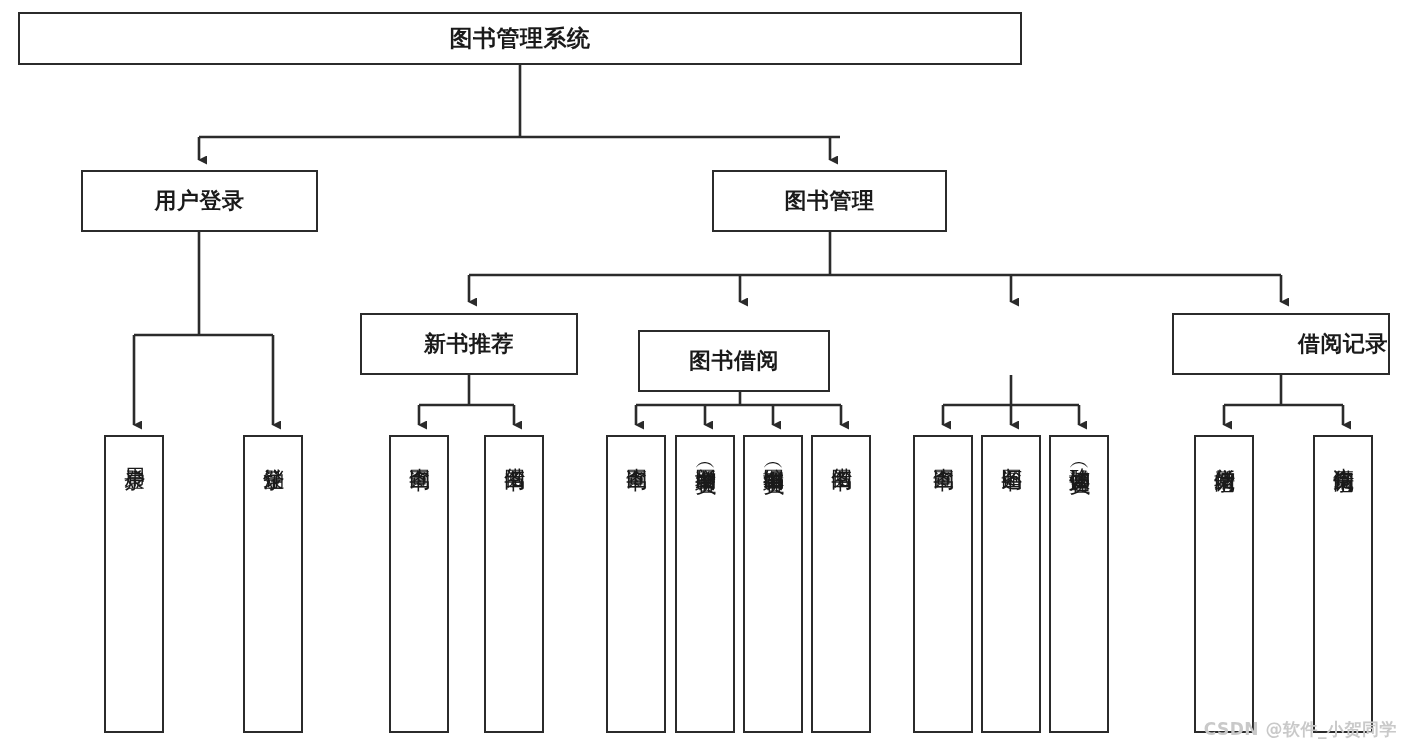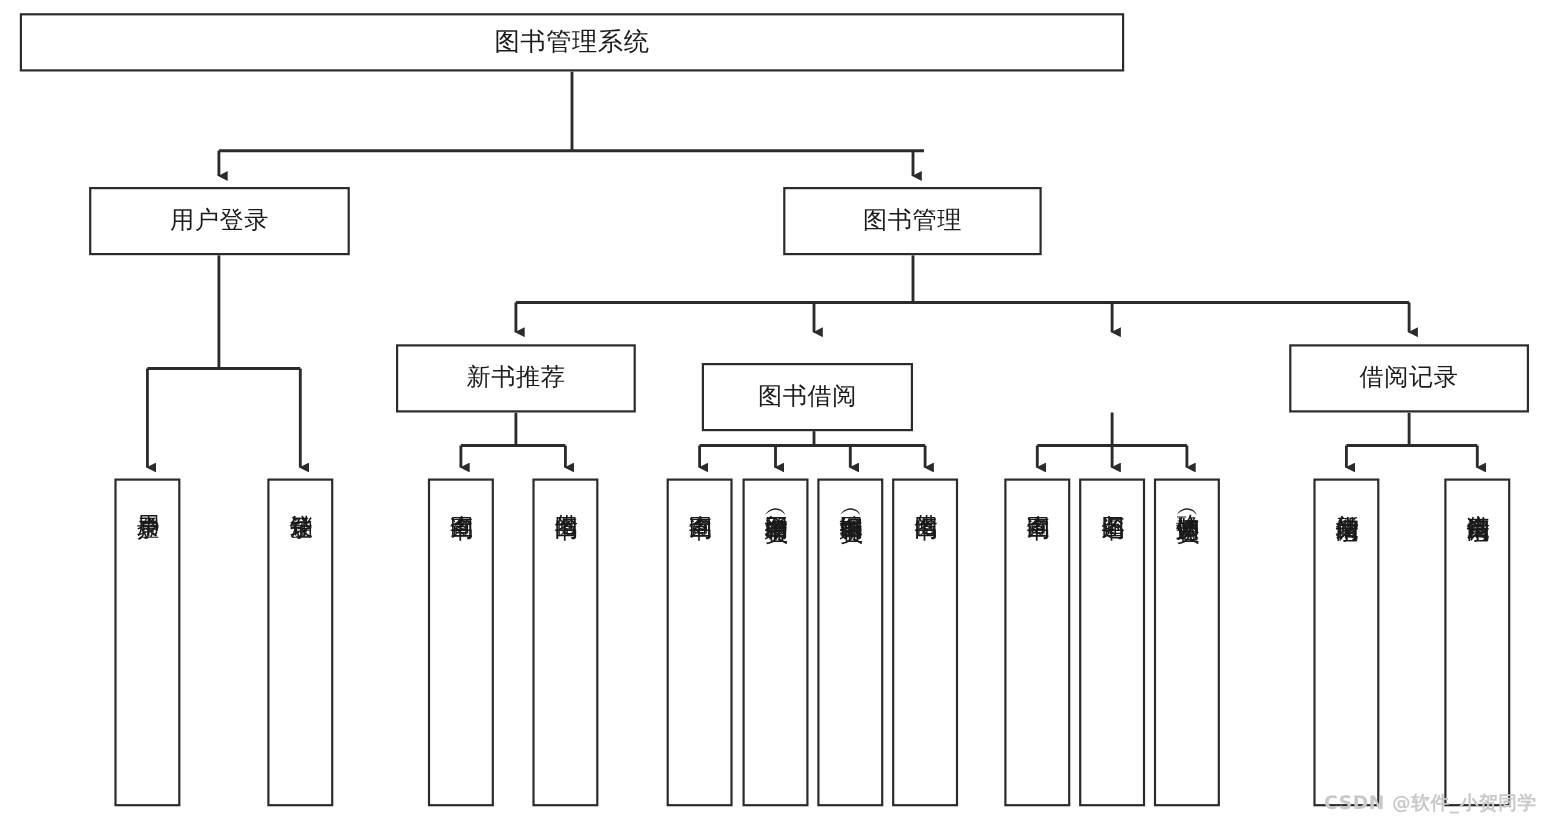--- a/index.html
+++ b/index.html
@@ -38,20 +38,21 @@
   }
   .node .label {
     display: block;
     text-align: center;
     line-height: 1.18;
     white-space: nowrap;
   }
   .node.horizontal .label {
     font-size: 22px;
     letter-spacing: 0.5px;
+    font-weight: bold;
   }
   .node.root .label {
     font-size: 23px;
   }
   
   .node.vertical {
     align-items: flex-start;
     justify-content: center;
     padding-top: 14px;
   }
@@ -144,21 +145,21 @@
 
   <div class="node horizontal" style="left:712px; top:170px; width:235px; height:62px;">
     <span class="label">图书管理</span>
   </div>
 
   <div class="node horizontal" style="left:638px; top:313px; width:192px; height:62px;margin-top:17px;">
     <span class="label">图书借阅</span>
   </div>
 
 
-  <div class="node horizontal" style="left:1172px; top:313px; width:218px; height:62px;">
+  <div class="node horizontal" style="left:1172px; top:313px; width:218px; height:62px;justify-content:flex-end;">
     <span class="label">借阅记录</span>
   </div>
 
   <div class="node vertical" style="left:104px; top:435px; width:60px; height:298px;">
     <span class="label">用户登录</span>
   </div>
 
   <div class="node vertical" style="left:243px; top:435px; width:60px; height:298px;">
     <span class="label">注销登录</span>
   </div>

